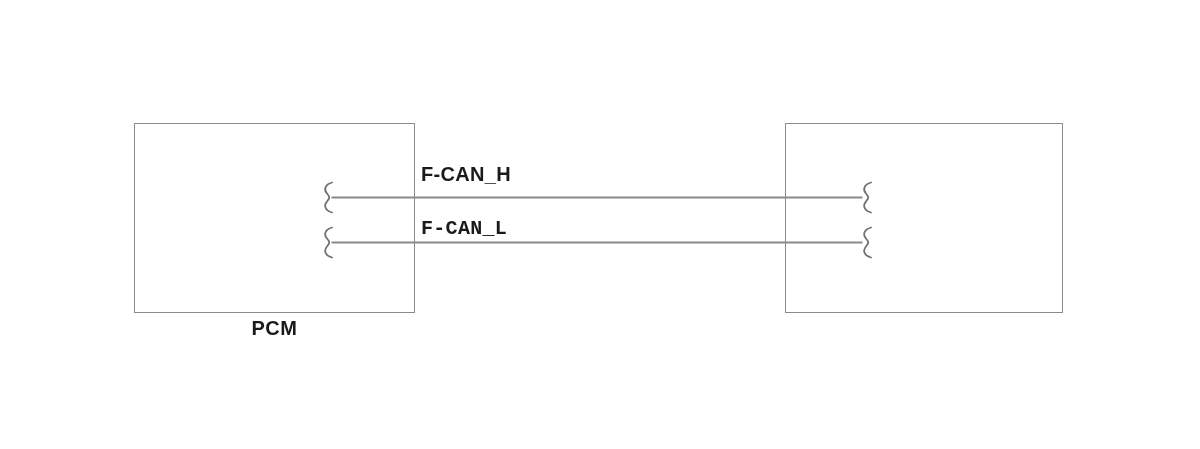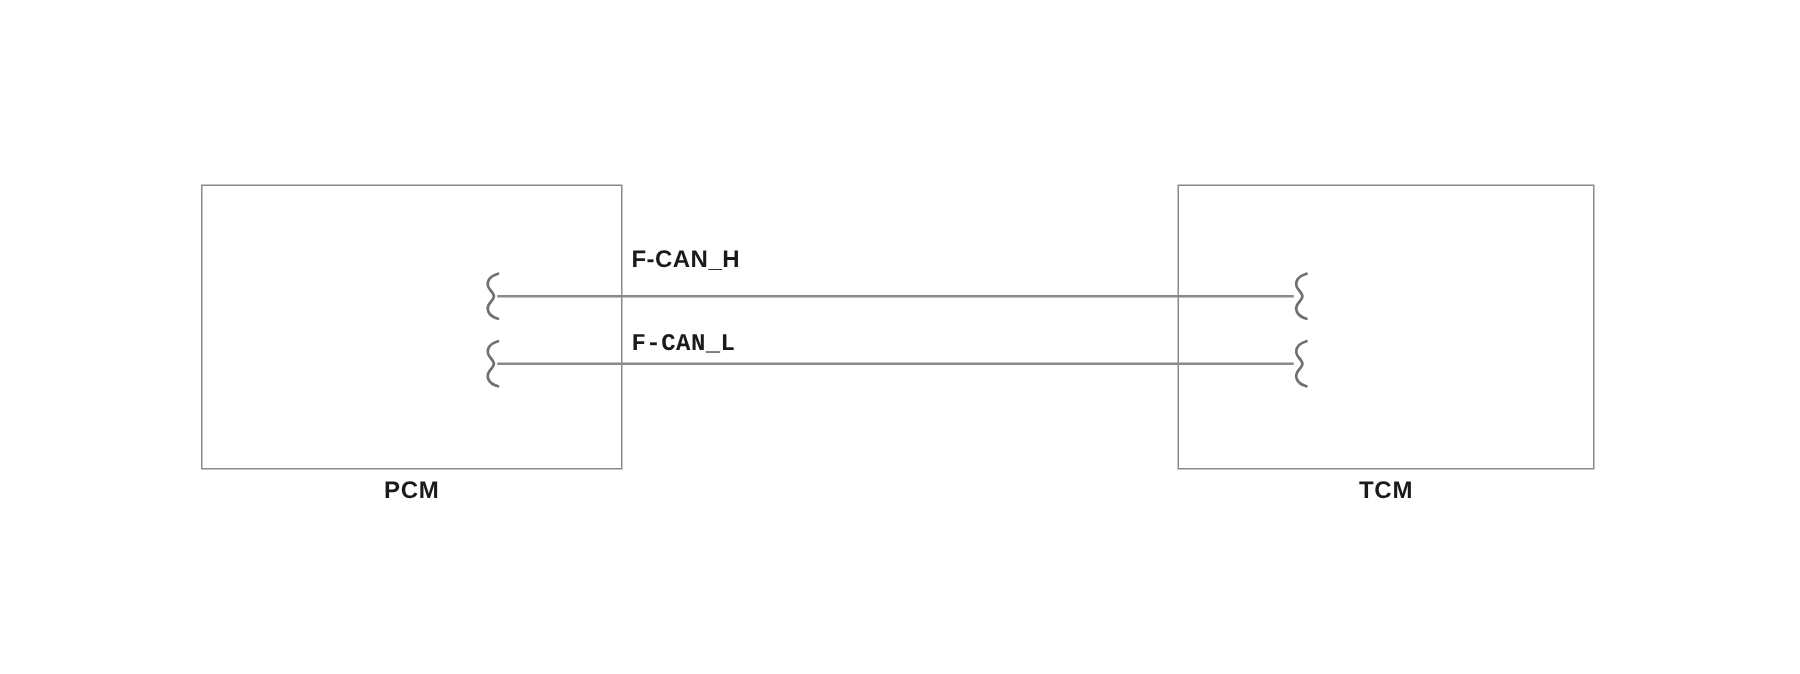--- a/index.html
+++ b/index.html
@@ -37,33 +37,33 @@
   }
   .break-squiggle {
     stroke: var(--squiggle-color, #707070);
     stroke-width: 1.8;
     stroke-linecap: round;
     fill: none;
   }
   .wire-label {
     position: absolute;
     left: 421px;
-    font-size: 16px;
+    font-size: 20px;
     font-weight: bold;
     line-height: 20px;
     letter-spacing: 0.3px;
     color: var(--text-color, #1a1a1a);
     white-space: nowrap;
   }
   .wire-label.h { top: 164px; }
   .wire-label.l { top: 219px; font-family: Liberation Mono, monospace; }
   .node-label {
     position: absolute;
     top: 318px;
-    font-size: 16px;
+    font-size: 20px;
     font-weight: bold;
     line-height: 20px;
     letter-spacing: 0.5px;
     color: var(--text-color, #1a1a1a);
     text-align: center;
   }
   .node-label.pcm { left: 134px; width: 281px; }
   .node-label.tcm { left: 785px; width: 278px; }
 </style>
 </head>
@@ -85,15 +85,14 @@
     <use href="#squig" class="break-squiggle" transform="translate(327,197.5)"></use>
     <use href="#squig" class="break-squiggle" transform="translate(327,242.5)"></use>
     <use href="#squig" class="break-squiggle" transform="translate(866,197.5)"></use>
     <use href="#squig" class="break-squiggle" transform="translate(866,242.5)"></use>
   </svg>
 
   <div class="wire-label h">F-CAN_H</div>
   <div class="wire-label l">F-CAN_L</div>
 
   <div class="node-label pcm">PCM</div>
-  <div class="node-label tcm">TCM</div>
 
 </div>
 
 </body></html>

